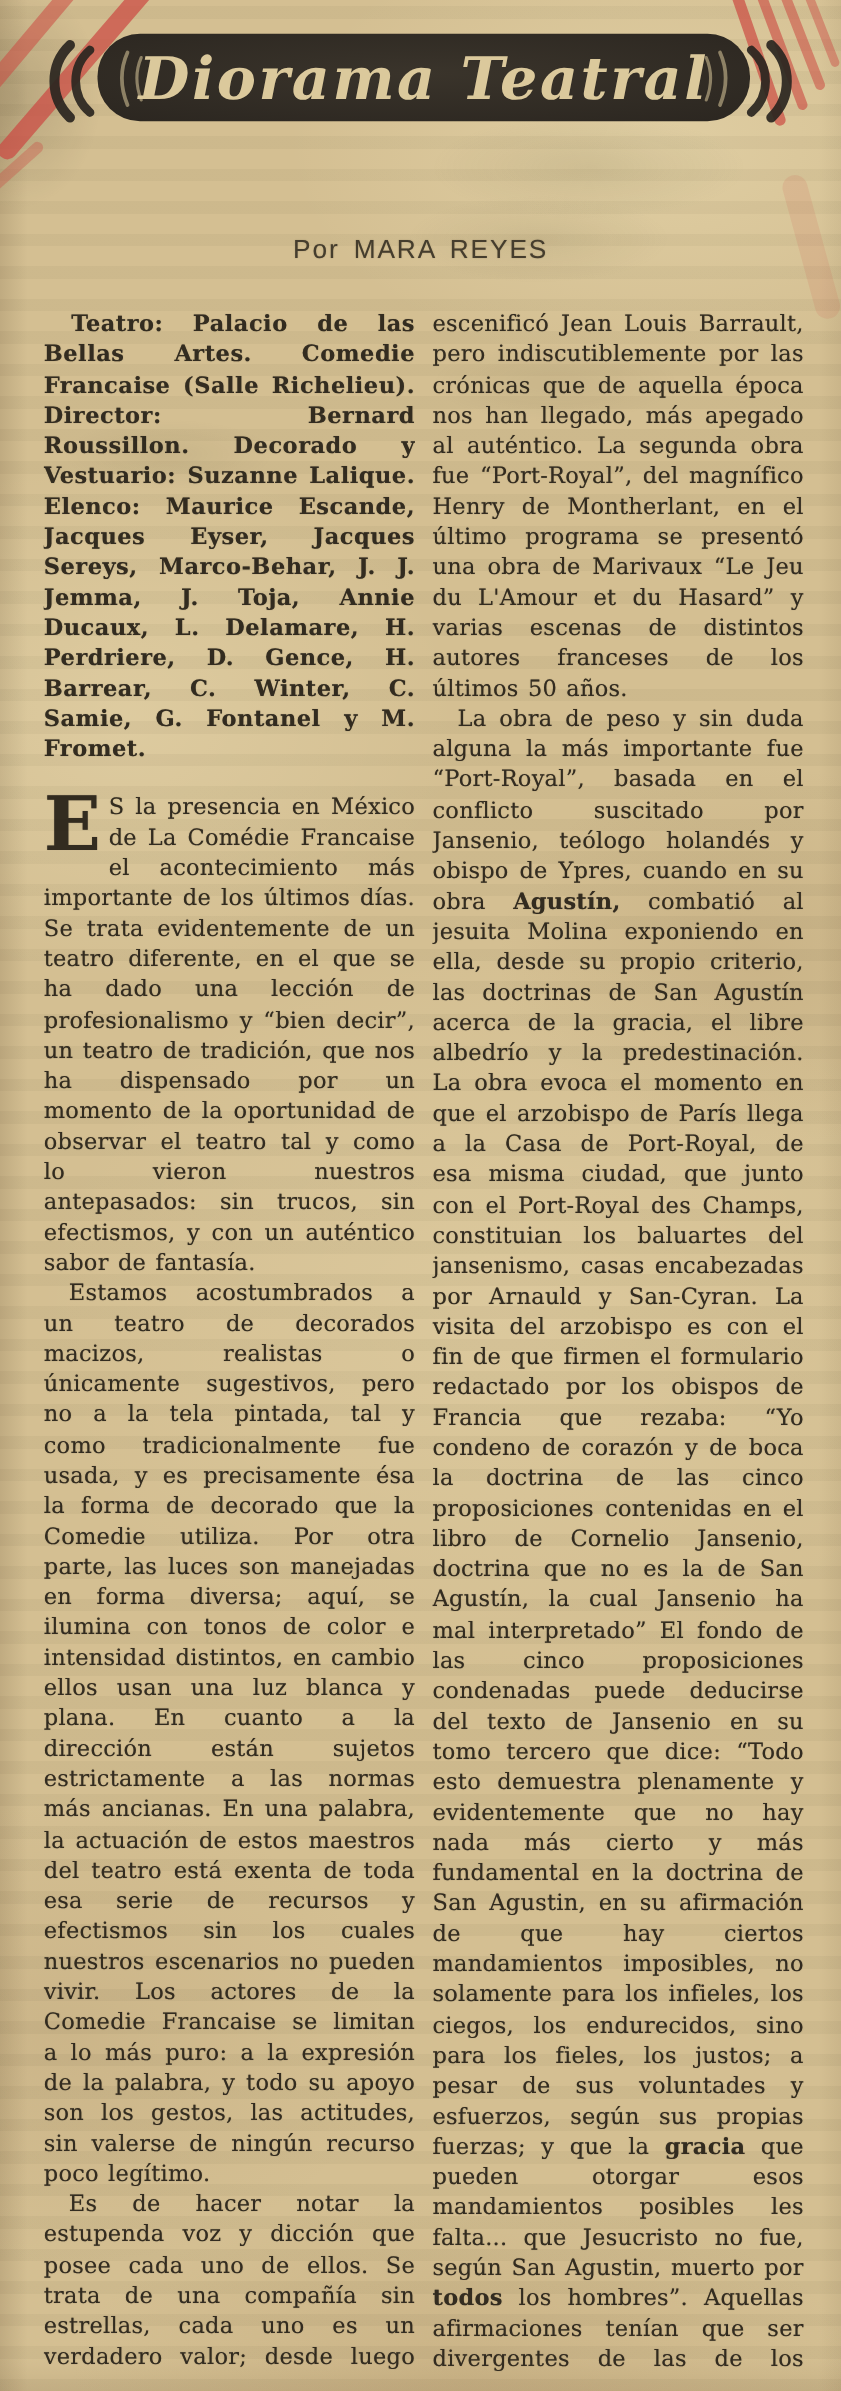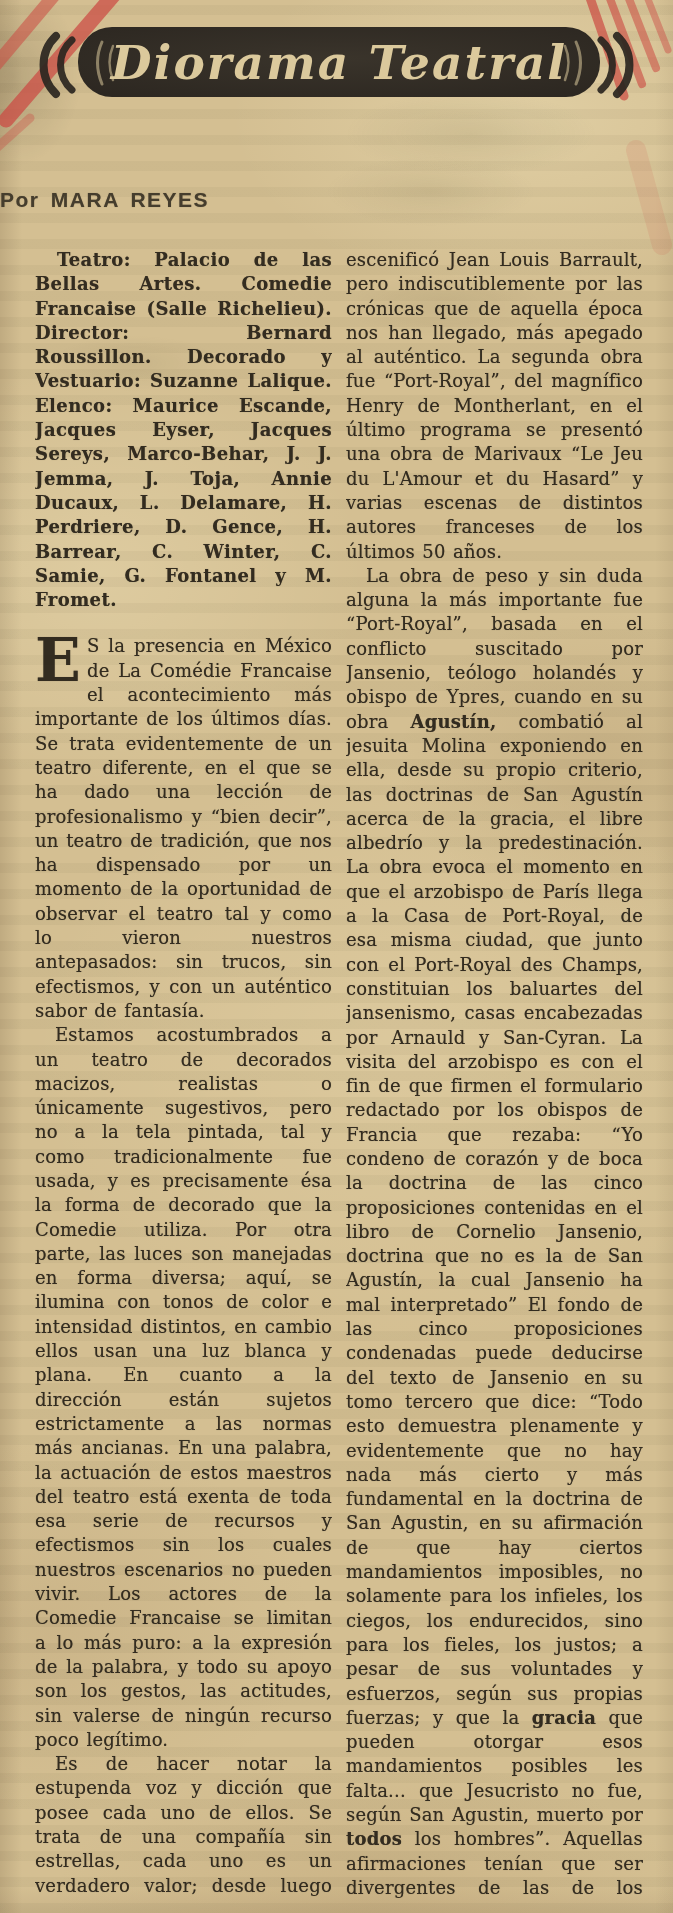--- a/index.html
+++ b/index.html
@@ -48,23 +48,23 @@
   .crayon{position:absolute;top:0;left:0;pointer-events:none;}
   header{position:relative;}
   .masthead{display:block;margin:0;}
   .masthead text{
     font-family:"DejaVu Serif", serif;
     font-style:italic;font-weight:bold;
     letter-spacing:2px;
   }
   .byline{
     margin-top:58px;
-    text-align:left;
+    text-align:center;
     font-family:"Liberation Sans", sans-serif;
-    font-weight:bold;
+    font-weight:normal;
     font-size:21px;
     letter-spacing:1.5px;
     word-spacing:4px;
     color:#453d2d;
     text-shadow:0 0 1px rgba(69,61,45,.4);
   }
   .columns{
     display:flex;
     gap:14px;
     padding:36px 30px 0 35px;

